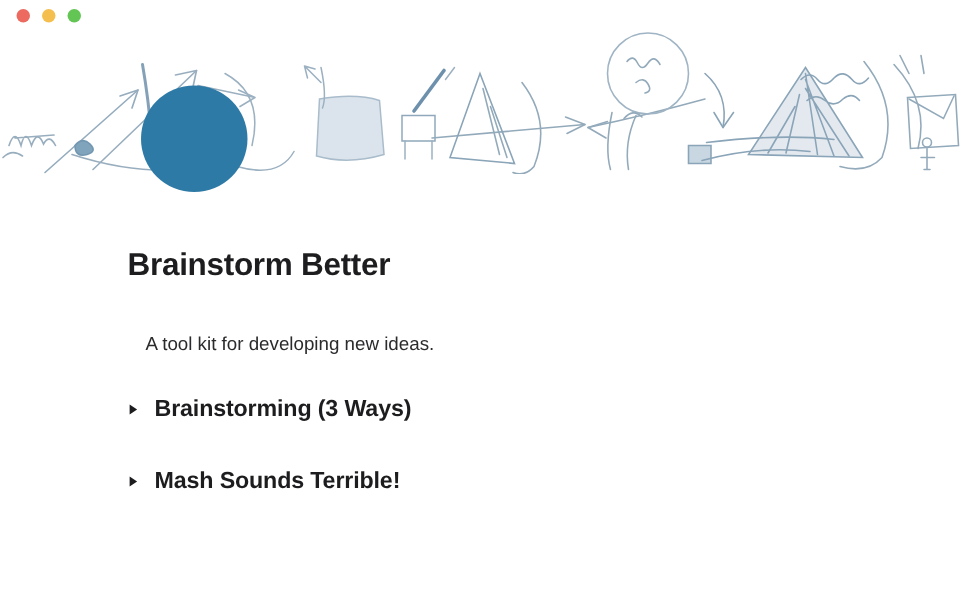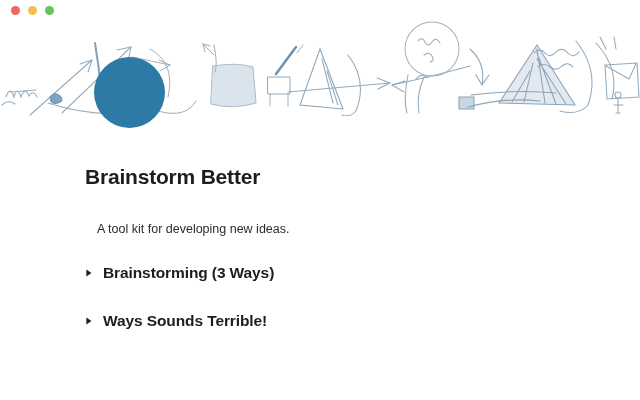--- a/index.html
+++ b/index.html
@@ -266,18 +266,18 @@
         <span class="section-label">Brainstorming (3 Ways)</span>
       </li>
 
 
       <li class="section-item">
         <span class="disclosure">
           <svg width="12" height="12" viewBox="0 0 12 12" xmlns="http://www.w3.org/2000/svg">
             <path d="M3.4 2.6 L8.4 6 L3.4 9.4 Z" fill="#1d1d1f"></path>
           </svg>
         </span>
-        <span class="section-label">Ways Sounds Terrible!</span>
+        <span class="section-label">Mash Sounds Terrible!</span>
       </li>
     </ul>
   </div>
 
 </div>
 
 </body></html>

